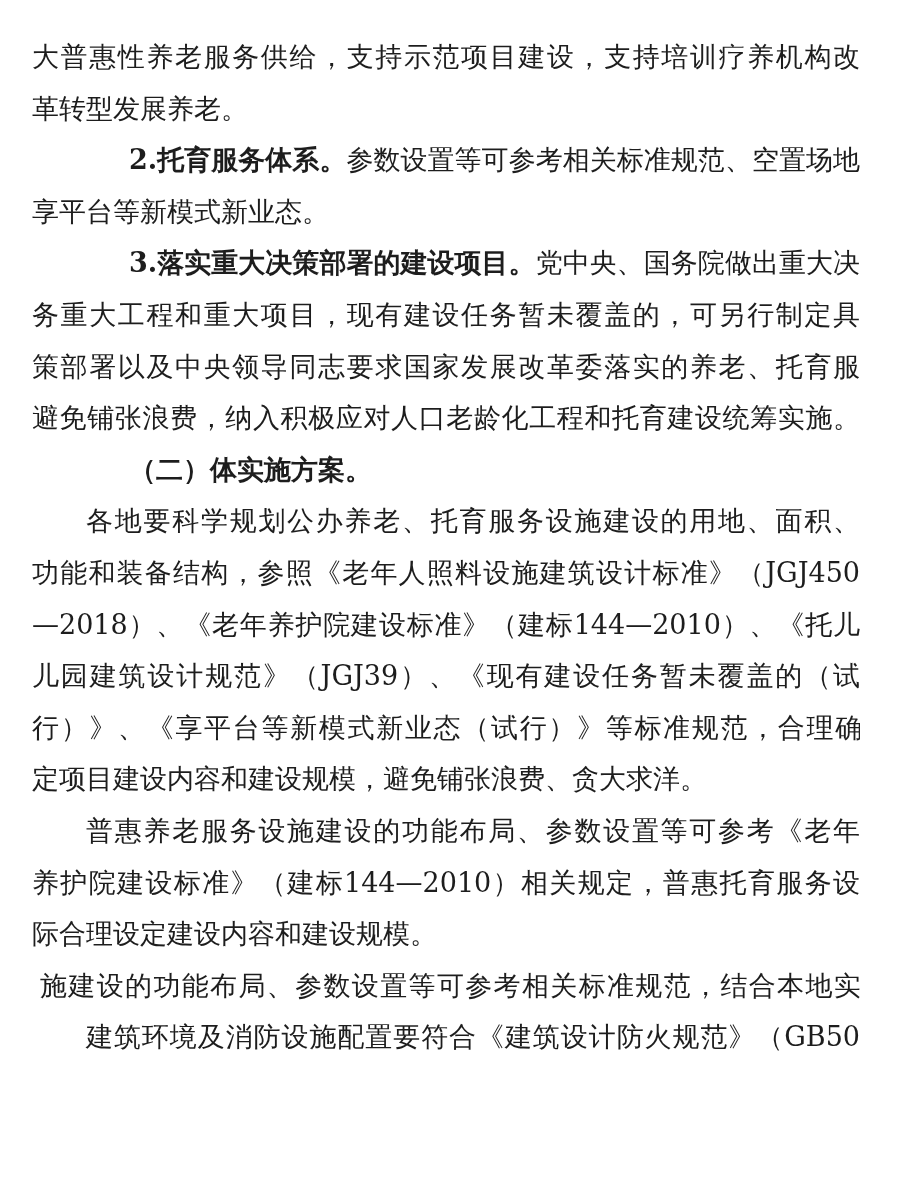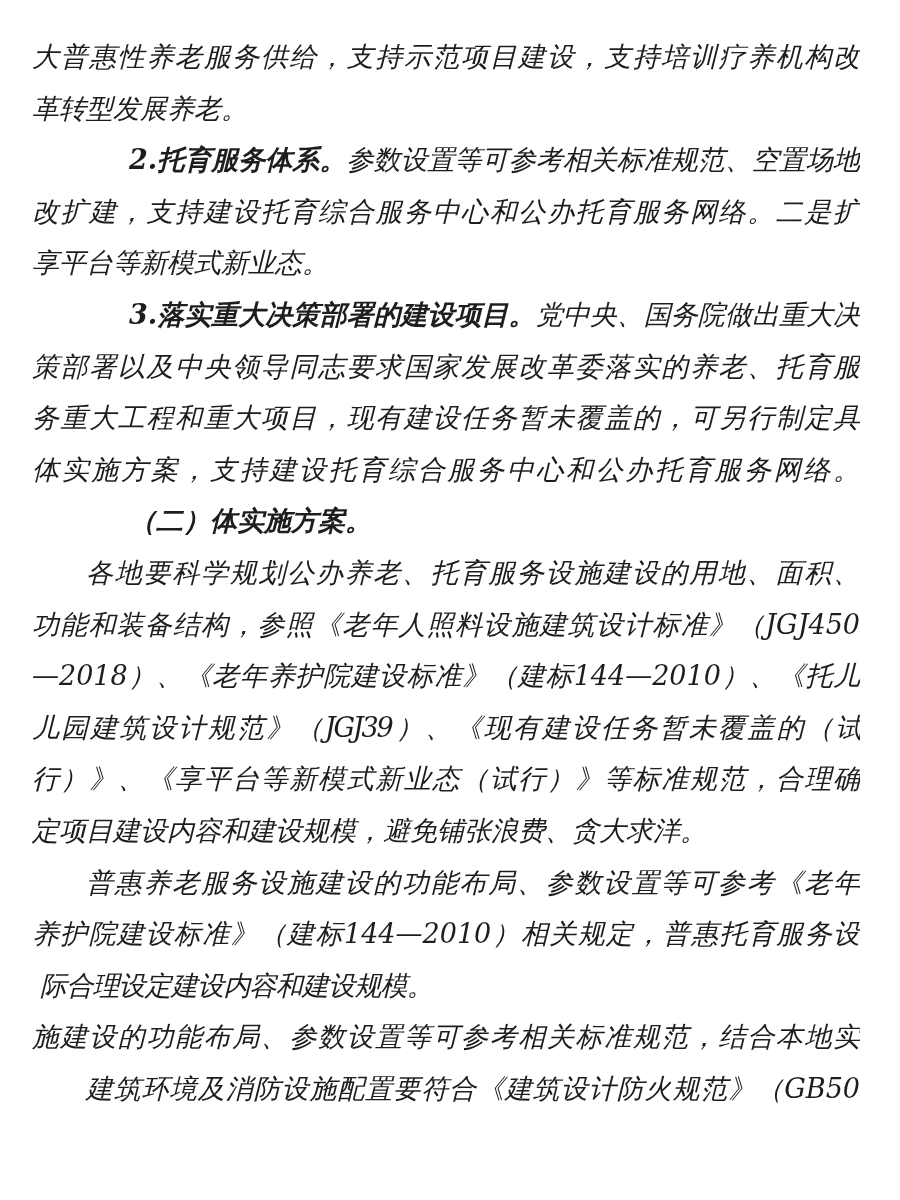--- a/index.html
+++ b/index.html
@@ -22,21 +22,20 @@
     width: 828px;
     color: #1d1d1d;
   }
   .line {
     height: 51.6px;
     line-height: 51.6px;
     font-size: 27px;
     overflow: hidden;
     text-align: left;
     white-space: normal;
-    font-style: italic;
   }
   .line.fill {
     text-align: justify;
     text-align-last: justify;
     -moz-text-align-last: justify;
   }
   .line.indent {
     padding-left: 54px;
   }
   .line .bold {
@@ -48,26 +47,25 @@
   .text-block .line:nth-child(19) { letter-spacing: -0.8px; margin-left: 8px; }
 </style>
 </head>
 <body>
 
 <div class="page">
   <div class="text-block">
       <div class="line fill"><span>大普惠性养老服务供给，支持示范项目建设，支持培训疗养机构改</span></div>
       <div class="line"><span>革转型发展养老。</span></div>
       <div class="line indent fill"><span class="bold">2.托育服务体系。</span><span>参数设置等可参考相关标准规范、空置场地等</span></div>
-      <div class="line fill"><span>改扩建，支持建设托育综合服务中心和公办托育服务网络。二是扩</span></div>
       <div class="line"><span>享平台等新模式新业态。</span></div>
       <div class="line indent fill"><span class="bold">3.落实重大决策部署的建设项目。</span><span>党中央、国务院做出重大决</span></div>
+      <div class="line fill"><span>务重大工程和重大项目，现有建设任务暂未覆盖的，可另行制定具</span></div>
       <div class="line fill"><span>策部署以及中央领导同志要求国家发展改革委落实的养老、托育服</span></div>
-      <div class="line fill"><span>务重大工程和重大项目，现有建设任务暂未覆盖的，可另行制定具</span></div>
-      <div class="line fill"><span>体实施方案，支持建设托育综合服务中心和公办托育服务网络。</span></div>
+      <div class="line fill"><span>避免铺张浪费，纳入积极应对人口老龄化工程和托育建设统筹实施。</span></div>
       <div class="line indent"><span class="bold">（二）体实施方案。</span></div>
       <div class="line indent fill"><span>各地要科学规划公办养老、托育服务设施建设的用地、面积、</span></div>
       <div class="line fill"><span>功能和装备结构，参照《老年人照料设施建筑设计标准》（JGJ450</span></div>
       <div class="line fill"><span>—2018）、《老年养护院建设标准》（建标144—2010）、《托儿所、幼</span></div>
       <div class="line fill"><span>儿园建筑设计规范》（JGJ39）、《现有建设任务暂未覆盖的（试</span></div>
       <div class="line fill"><span>行）》、《享平台等新模式新业态（试行）》等标准规范，合理确</span></div>
       <div class="line"><span>定项目建设内容和建设规模，避免铺张浪费、贪大求洋。</span></div>
       <div class="line indent fill"><span>普惠养老服务设施建设的功能布局、参数设置等可参考《老年</span></div>
       <div class="line fill"><span>养护院建设标准》（建标144—2010）相关规定，普惠托育服务设</span></div>
       <div class="line"><span>际合理设定建设内容和建设规模。</span></div>

